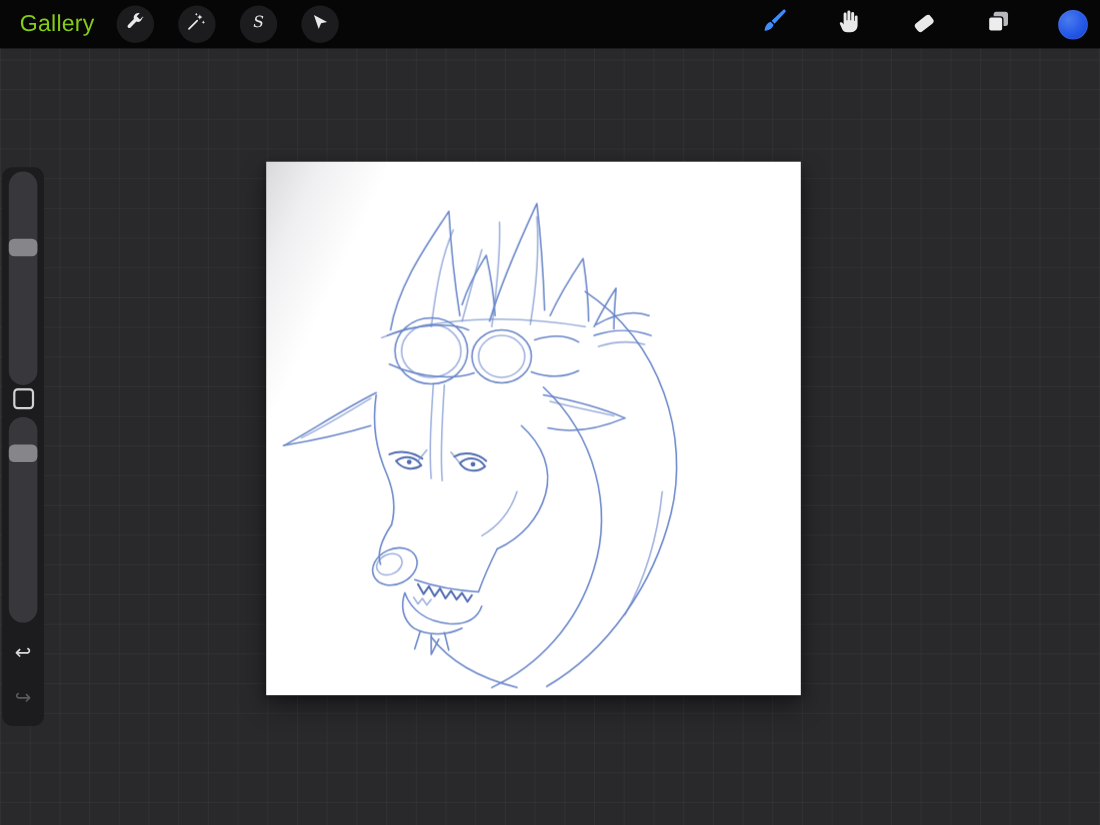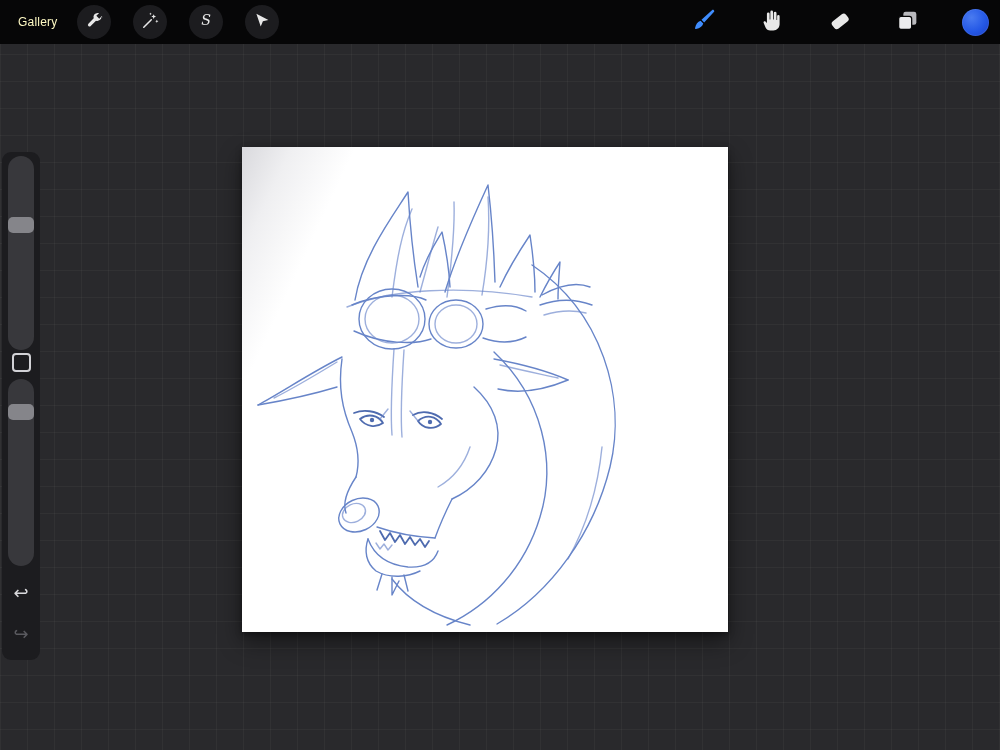--- a/index.html
+++ b/index.html
@@ -12,21 +12,21 @@
     background-size:27px 27px;
     font-family:"Liberation Sans", sans-serif;
   }
 
   
   .topbar{
     position:absolute;left:0;top:0;width:1000px;height:44px;
     background:#060607;display:flex;align-items:center;z-index:10;
   }
   .gallery-label{
-    color:#fef9c3;font-size:12px;margin-left:18px;letter-spacing:.2px;
+    color:#84cc16;font-size:21px;margin-left:18px;letter-spacing:.2px;
     cursor:default;
   }
   .left-tools{display:flex;align-items:center;gap:22px;margin-left:20px;}
   .tool-circle{
     width:34px;height:34px;border-radius:50%;background:#1c1c1f;
     display:flex;align-items:center;justify-content:center;flex:0 0 auto;
   }
   .right-tools{
     position:absolute;right:10px;top:0;height:44px;
     display:flex;align-items:center;gap:39px;

